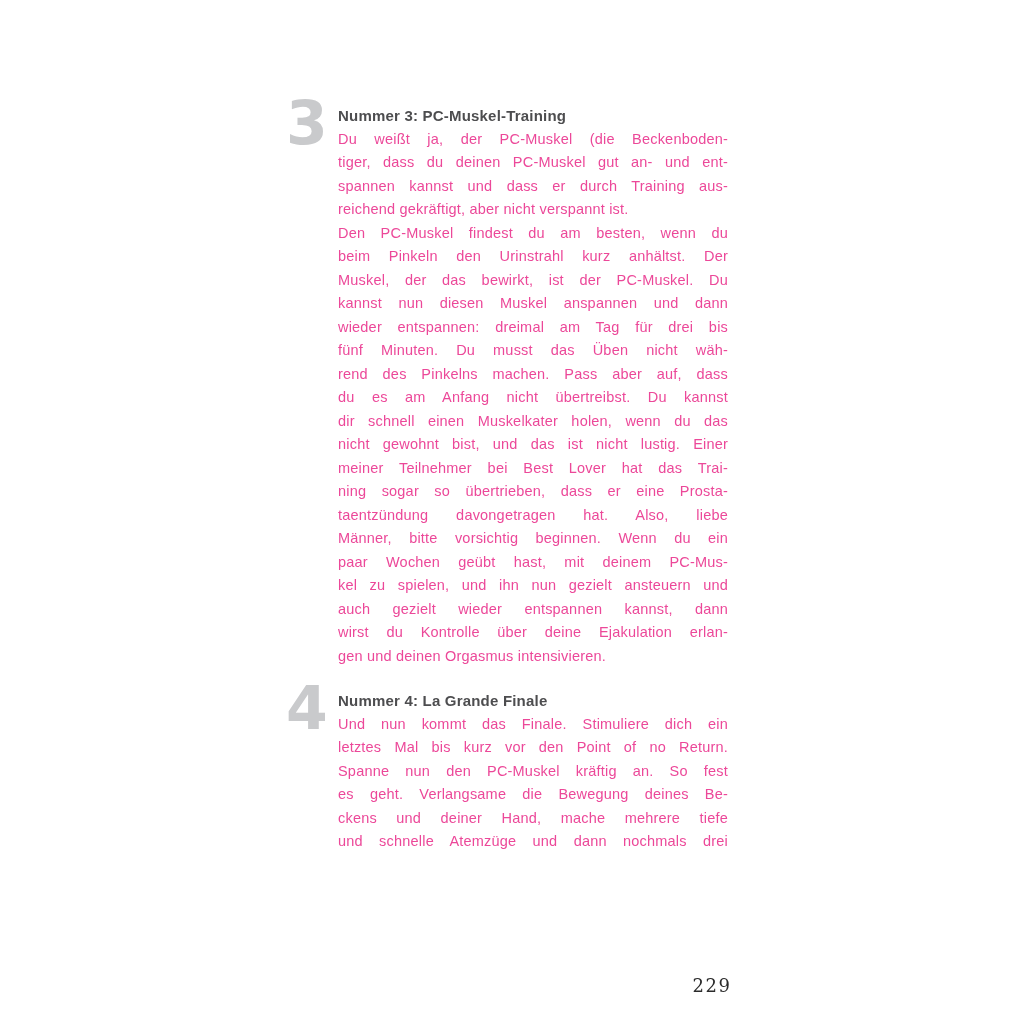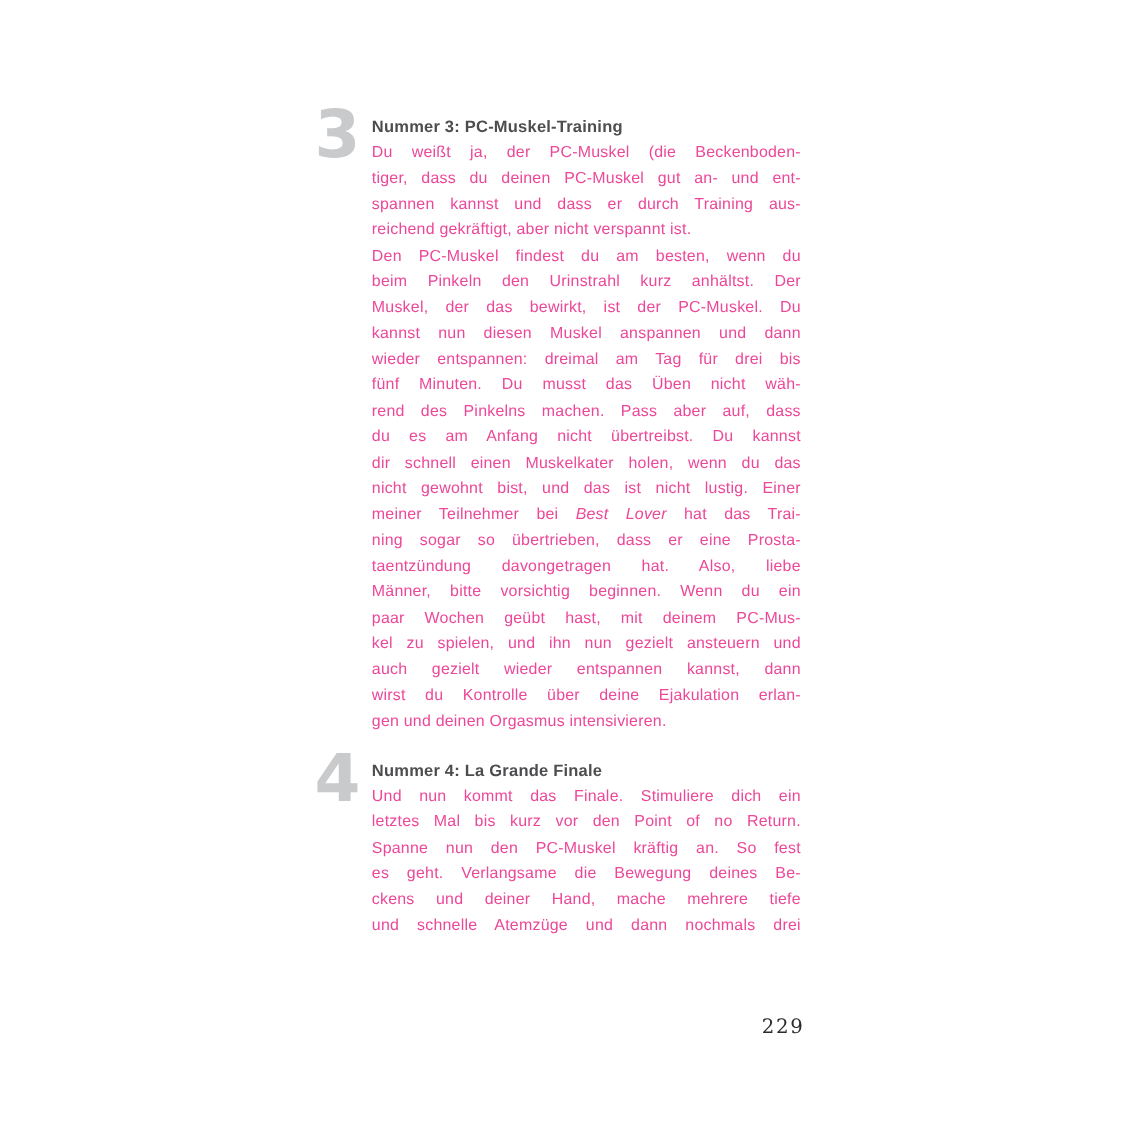--- a/index.html
+++ b/index.html
@@ -60,26 +60,25 @@
     letter-spacing: 0.2px;
     text-align: justify;
     text-align-last: justify;
     overflow: hidden;
   }
   .line.last {
     text-align: left;
     text-align-last: left;
   }
   .line .it {
-    font-style: italic;
   }
   .page-number {
     position: absolute;
     left: 690px;
-    top: 922px;
+    top: 974px;
     width: 44px;
     text-align: center;
     font-family: "DejaVu Serif", serif;
     font-size: 18px;
     line-height: 24px;
     letter-spacing: 1.5px;
     color: #2b2b2b;
   }
 </style>
 </head>

